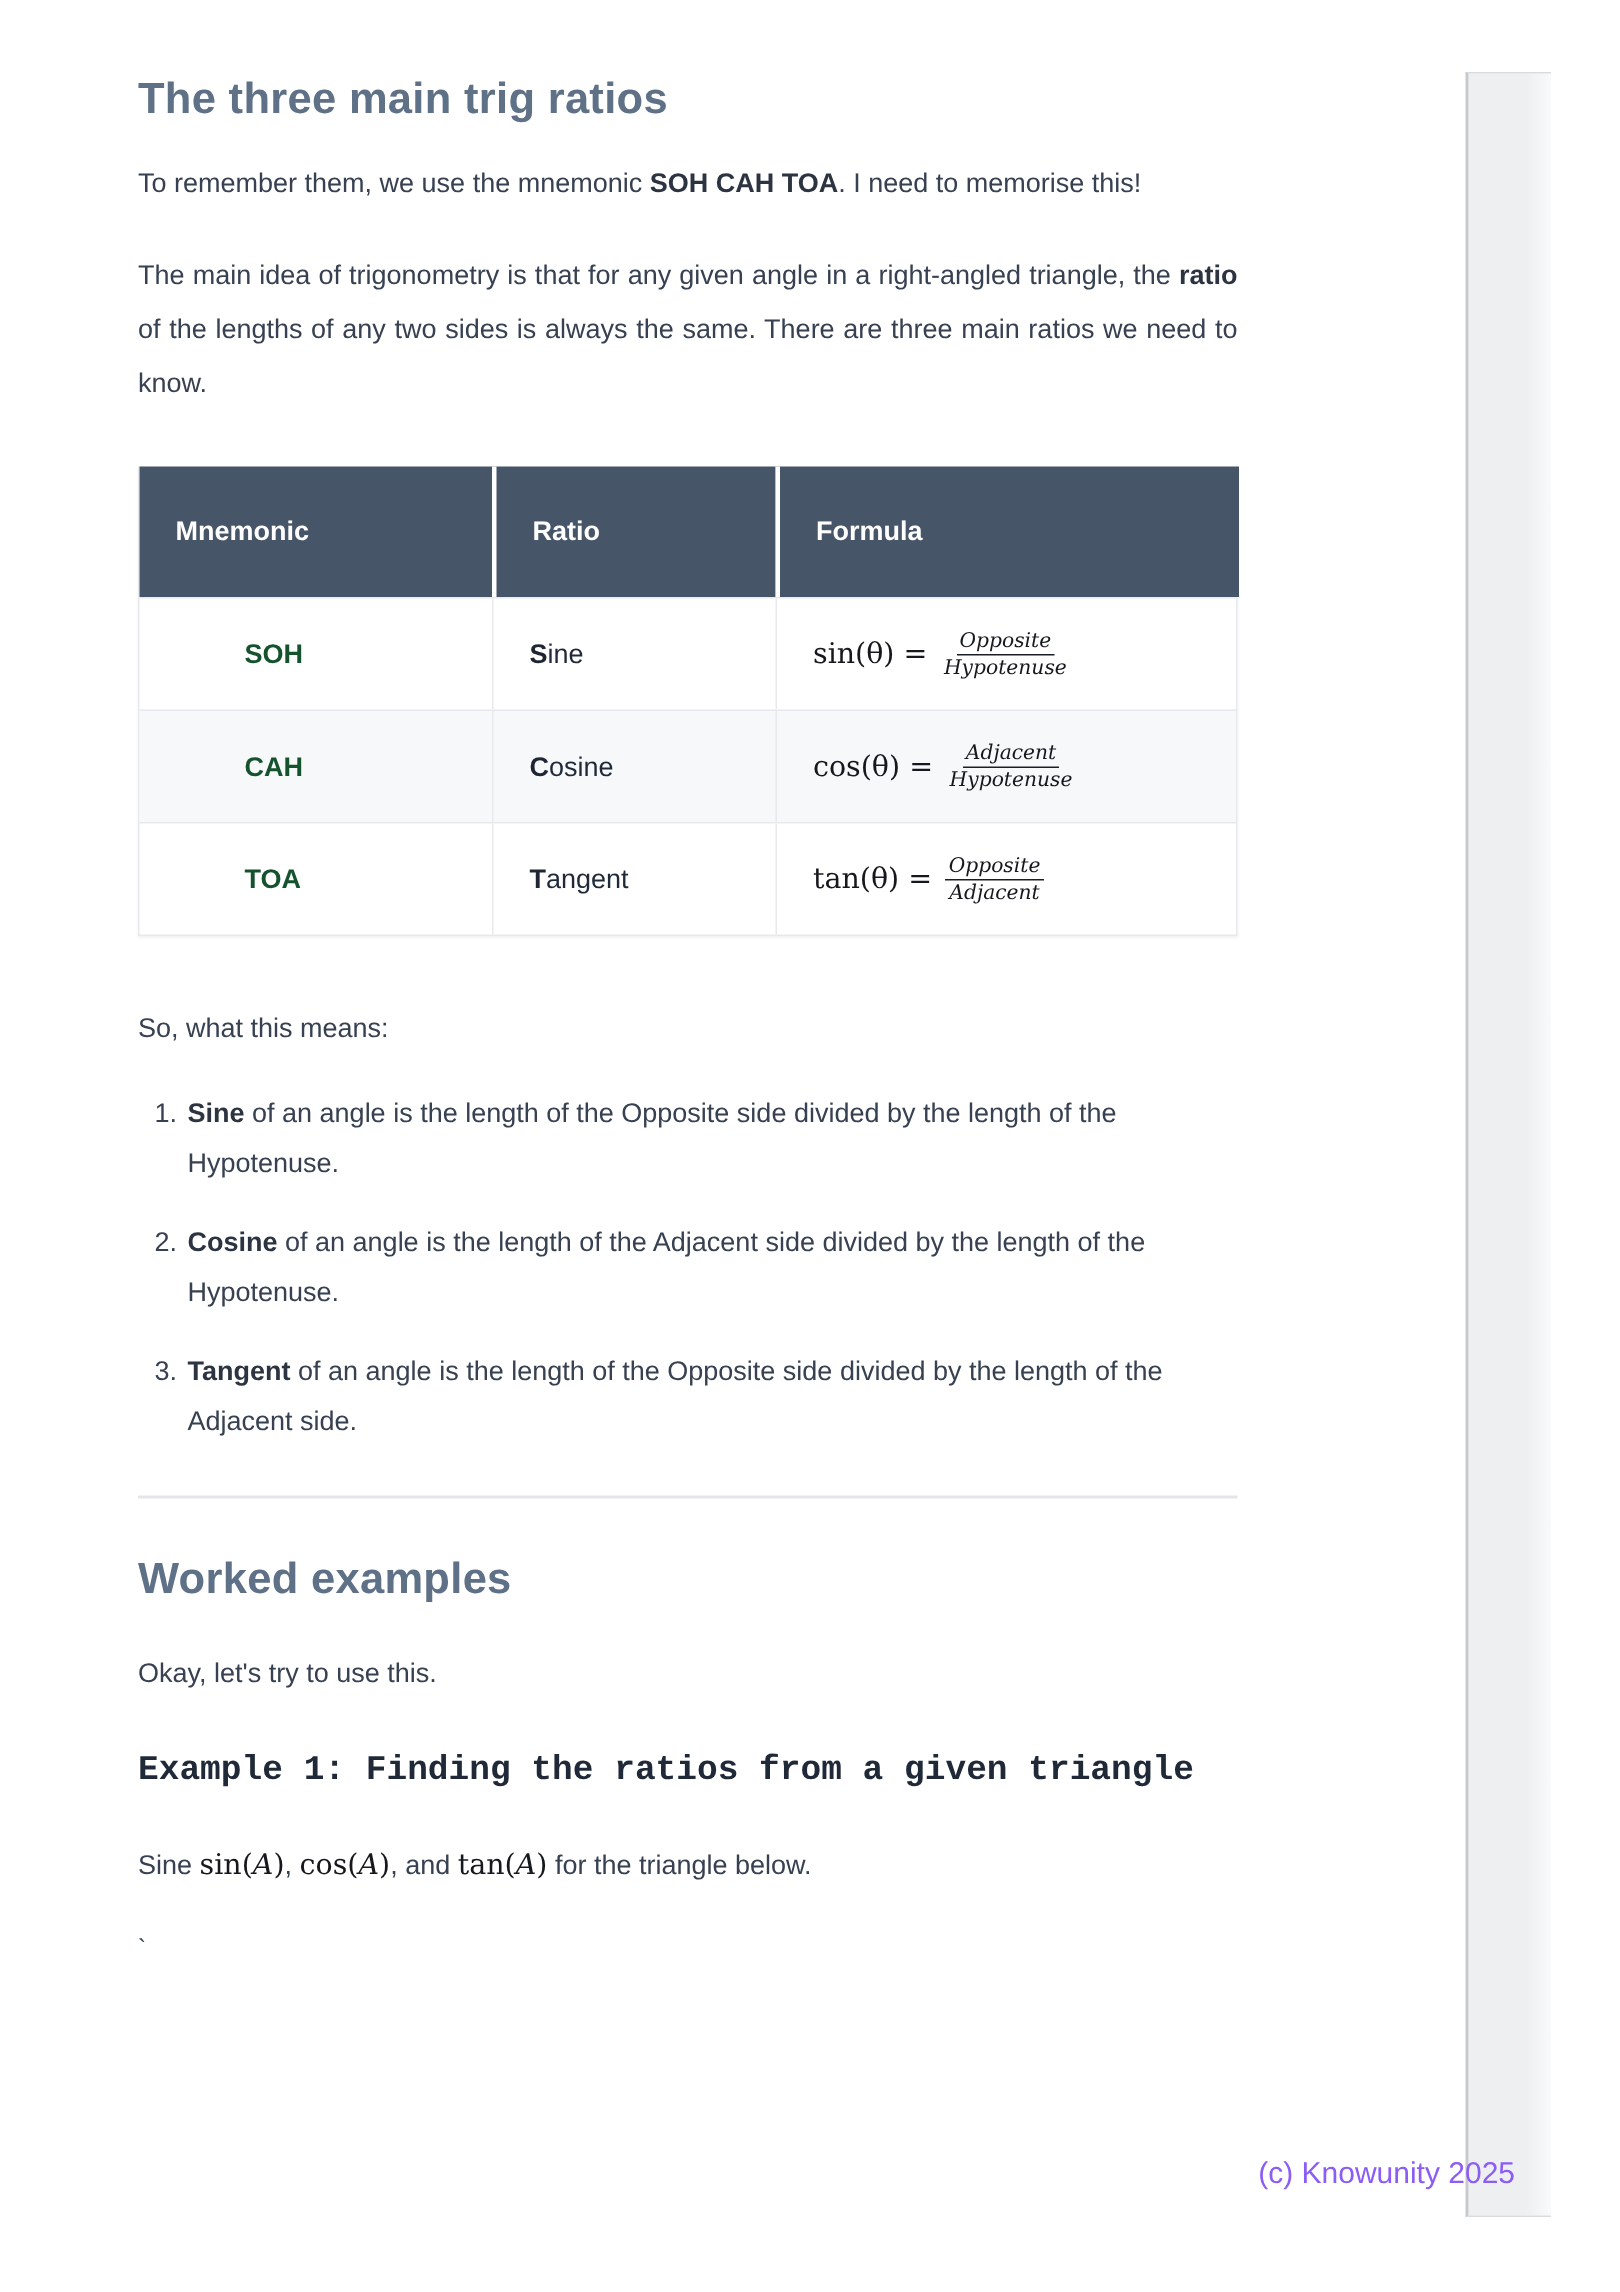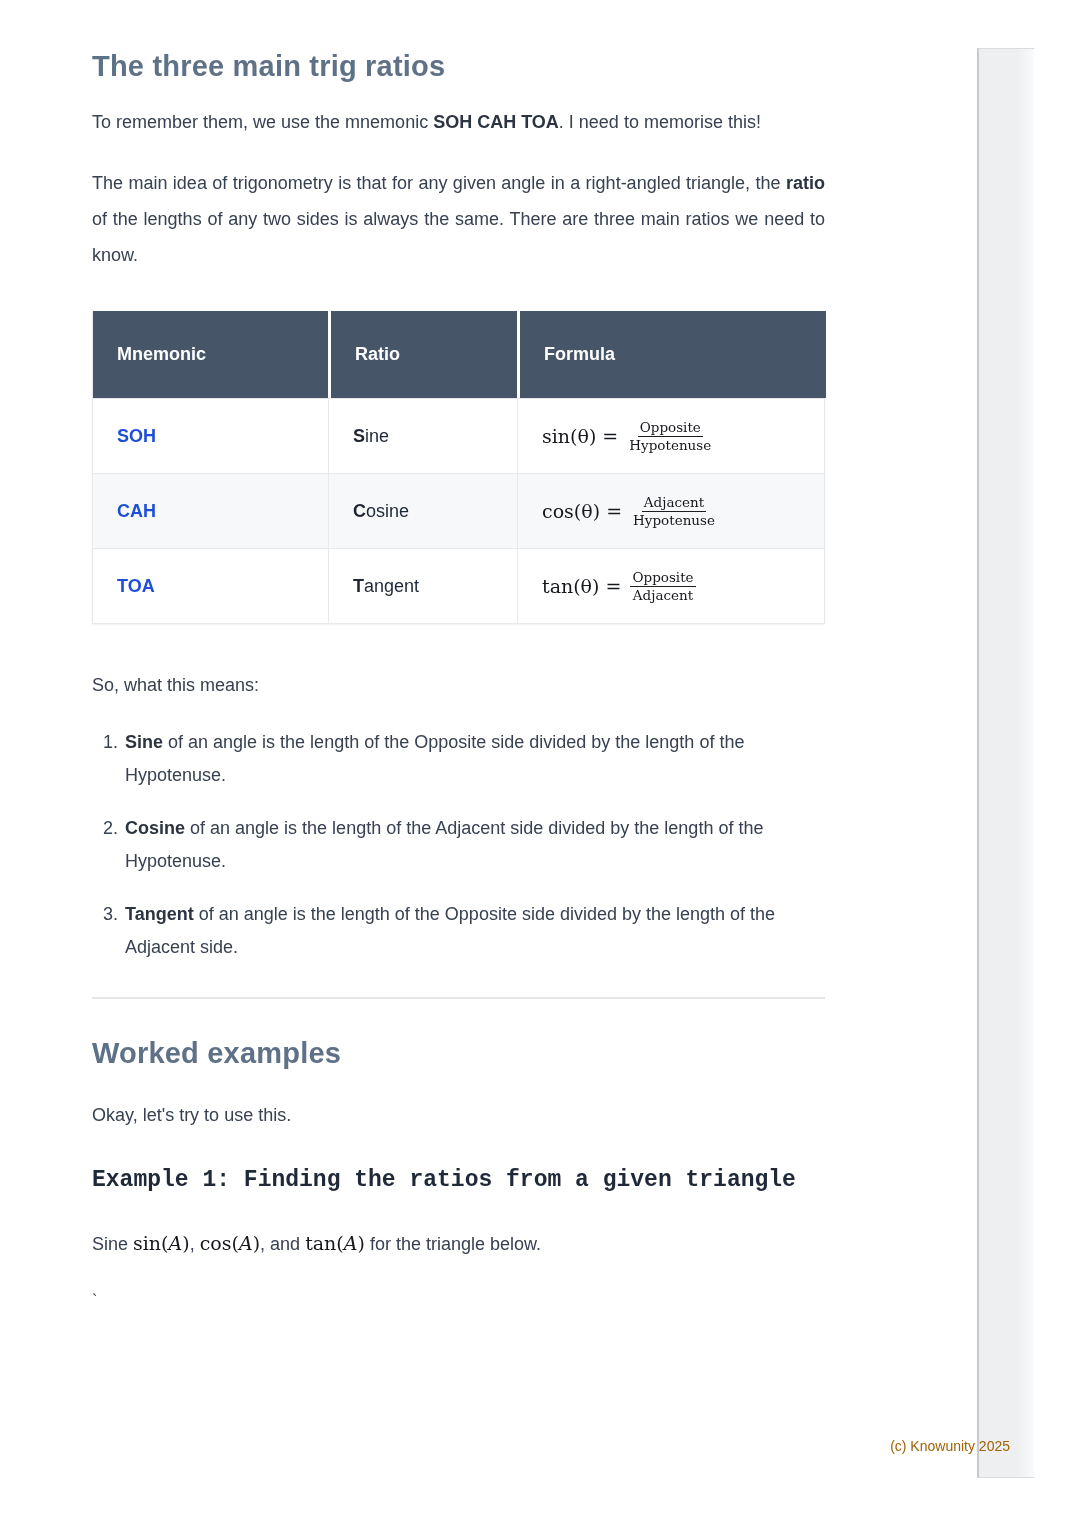--- a/index.html
+++ b/index.html
@@ -39,31 +39,31 @@
     padding: 33px 24px;
   }
   .thead .th + .th { border-left: 3px solid #ffffff; }
   .trow { border-top: 1px solid #e7e9ec; }
   .trow.alt { background: #f7f8fa; }
   .tcell {
     min-height: 74px; display: flex; align-items: center;
     padding: 14px 24px; font-size: 18px; color: #1f2937;
   }
   .tcell + .tcell { border-left: 1px solid #e7e9ec; }
-  .mnemonic { font-weight: 700; color: #1d4ed8; }
+  .mnemonic { font-weight: 700; color: #14532d; margin-left: 46px; }
   .ratio-initial { font-weight: 700; color: #1f2633; }
 
   .formula {
     font-family: "DejaVu Serif", "Liberation Serif", serif;
     color: #16181d; font-size: 19px; white-space: nowrap;
     display: inline-flex; align-items: center;
   }
   .frac {
     display: inline-flex; flex-direction: column; align-items: center;
-    margin-left: 9px; vertical-align: middle;
+    margin-left: 9px; vertical-align: middle; font-style: italic;
   }
   .frac .num, .frac .den {
     font-size: 13.5px; line-height: 17px; padding: 0 2px; color: #16181d;
   }
   .frac .num { border-bottom: 1.3px solid #1b1e24; }
 
   
   p.p-meaning { margin-top: 43px; }
   .olist { margin-top: 23px; }
   .olist .li {
@@ -97,21 +97,21 @@
   .scroll-strip {
     position: absolute; left: 977px; top: 48px; width: 57px; height: 1430px;
     background: linear-gradient(to right, #edeff1 0%, #edeff1 70%, #f9fafb 100%);
     border-left: 2px solid #c7cacc;
     border-top: 1px solid #d9dbdd;
     border-bottom: 1px solid #d9dbdd;
   }
 
   .footer {
     position: absolute; top: 1438px; right: 70px;
-    font-size: 14px; color: #a16207; z-index: 2;
+    font-size: 20px; color: #8b5cf6; z-index: 2;
   }
 </style>
 </head>
 <body>
 
 <div class="page">
   <div class="content">
 
     <h1 class="section-title">The three main trig ratios</h1>
 

